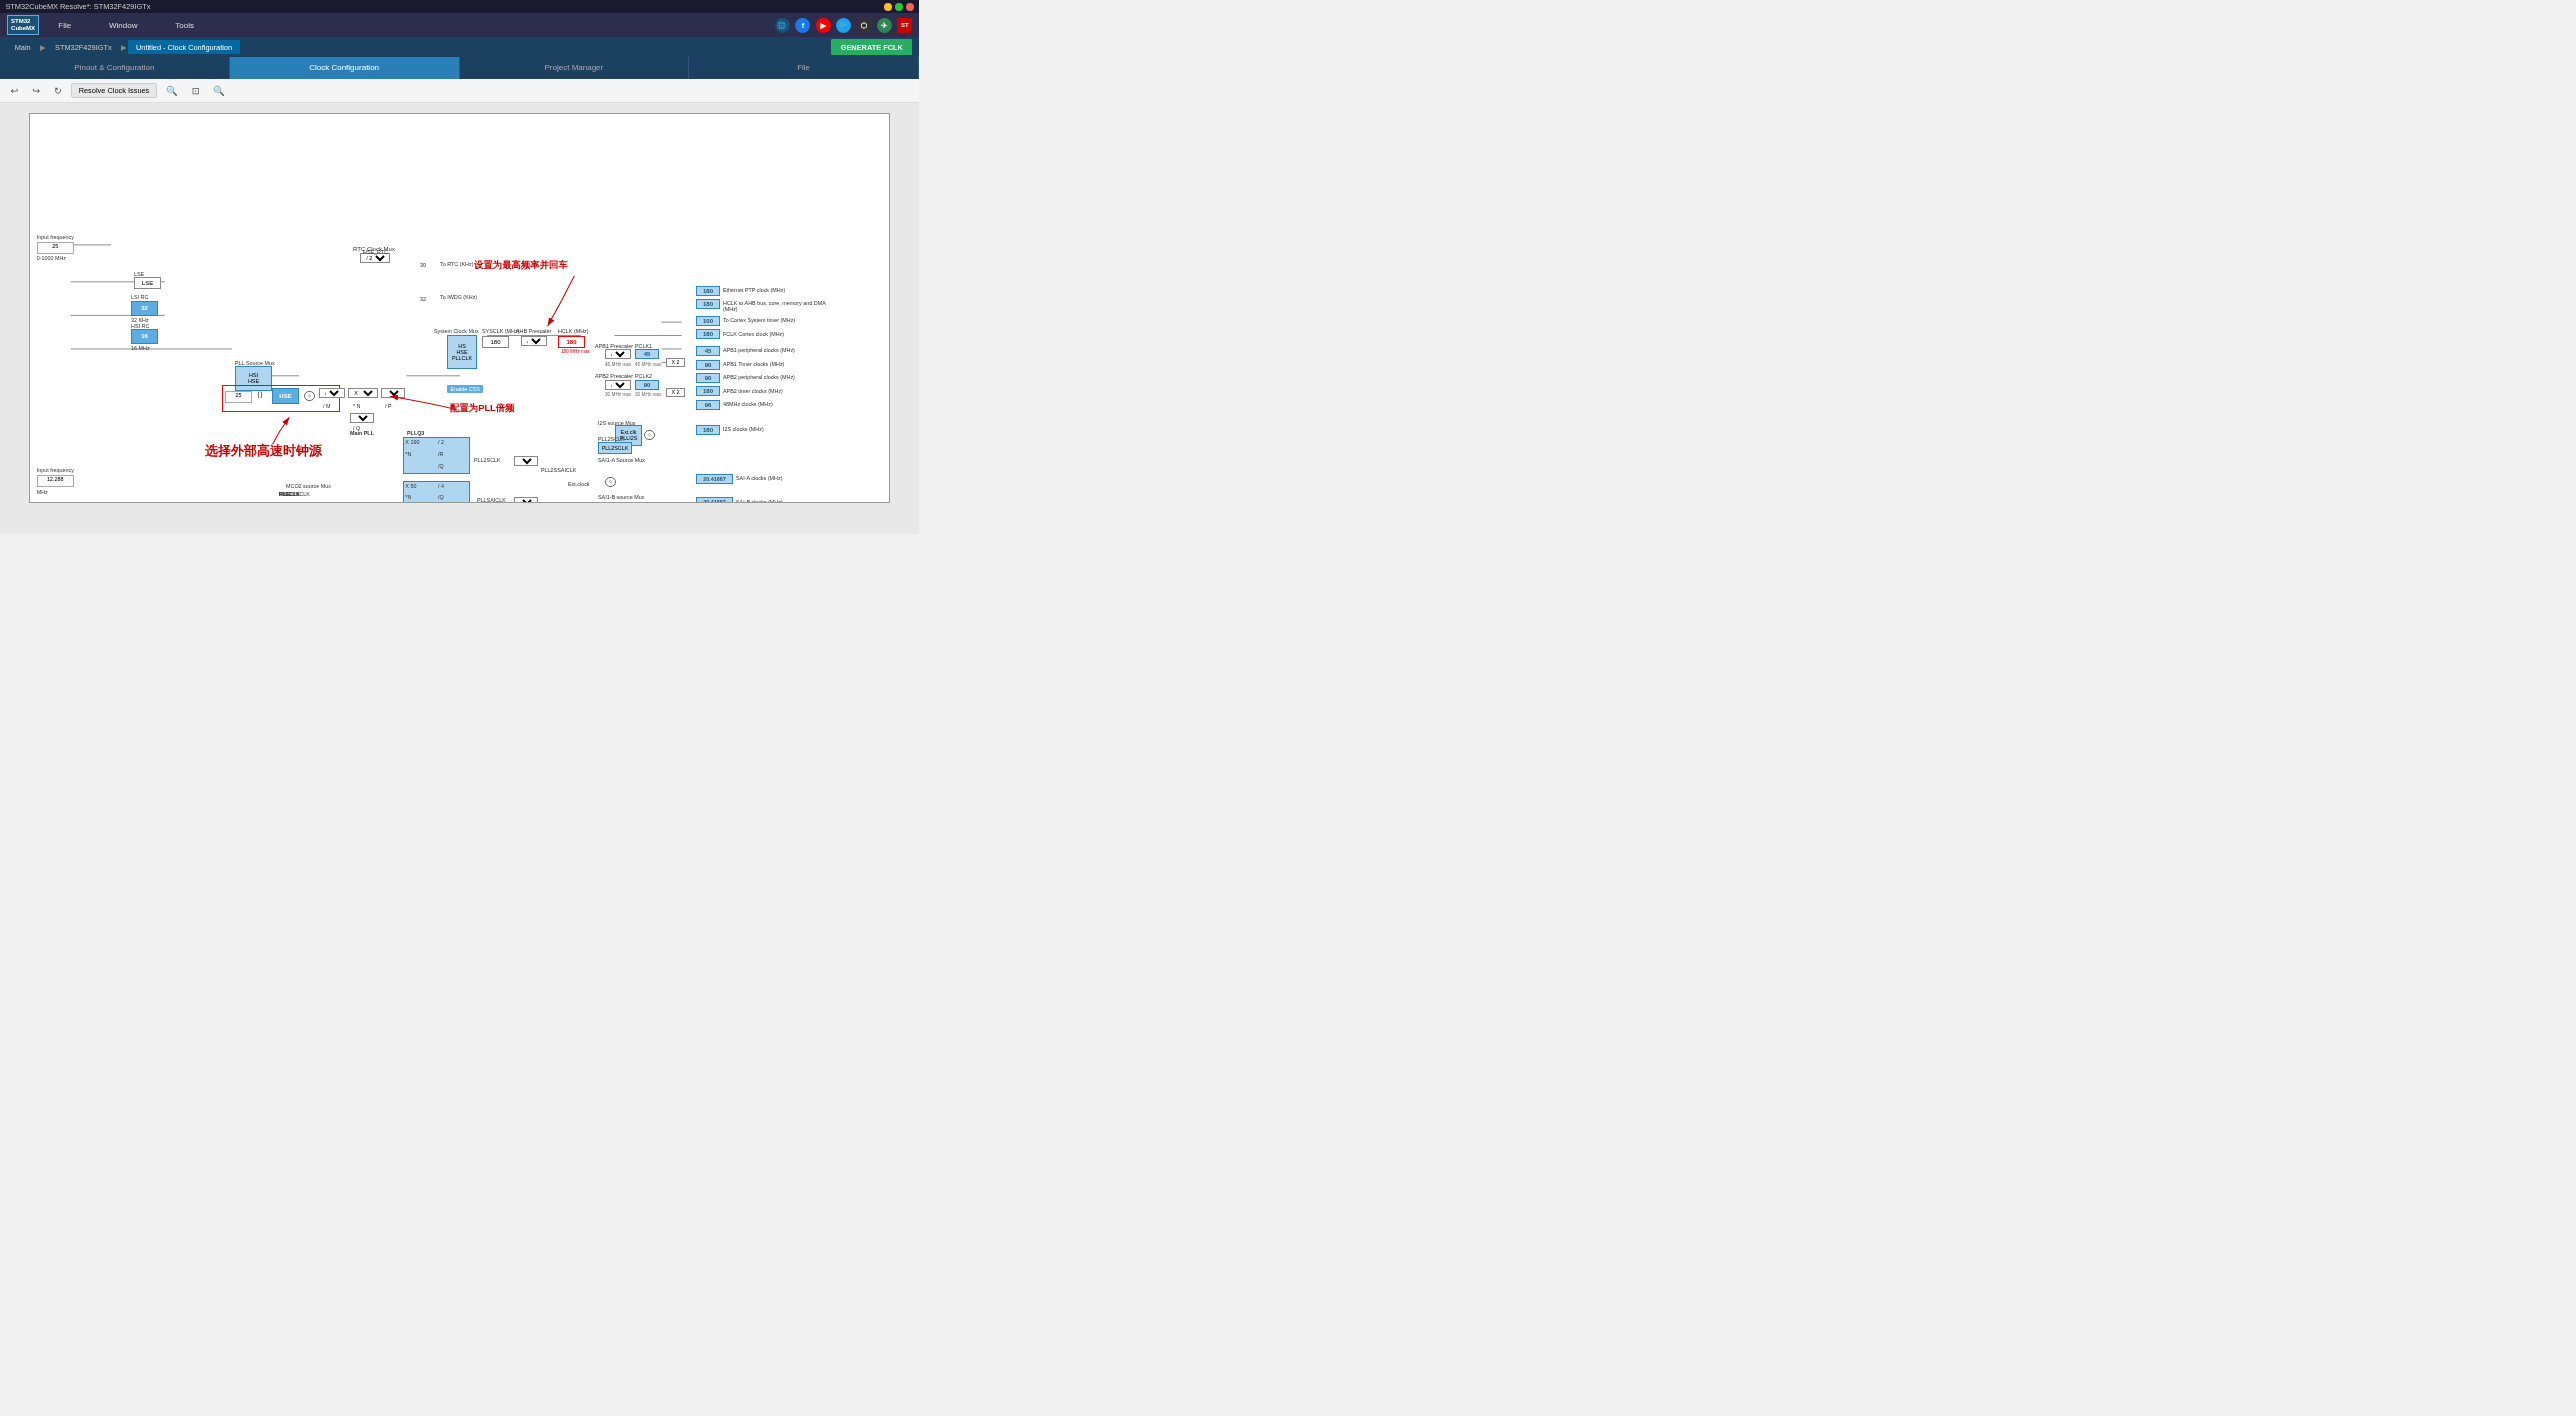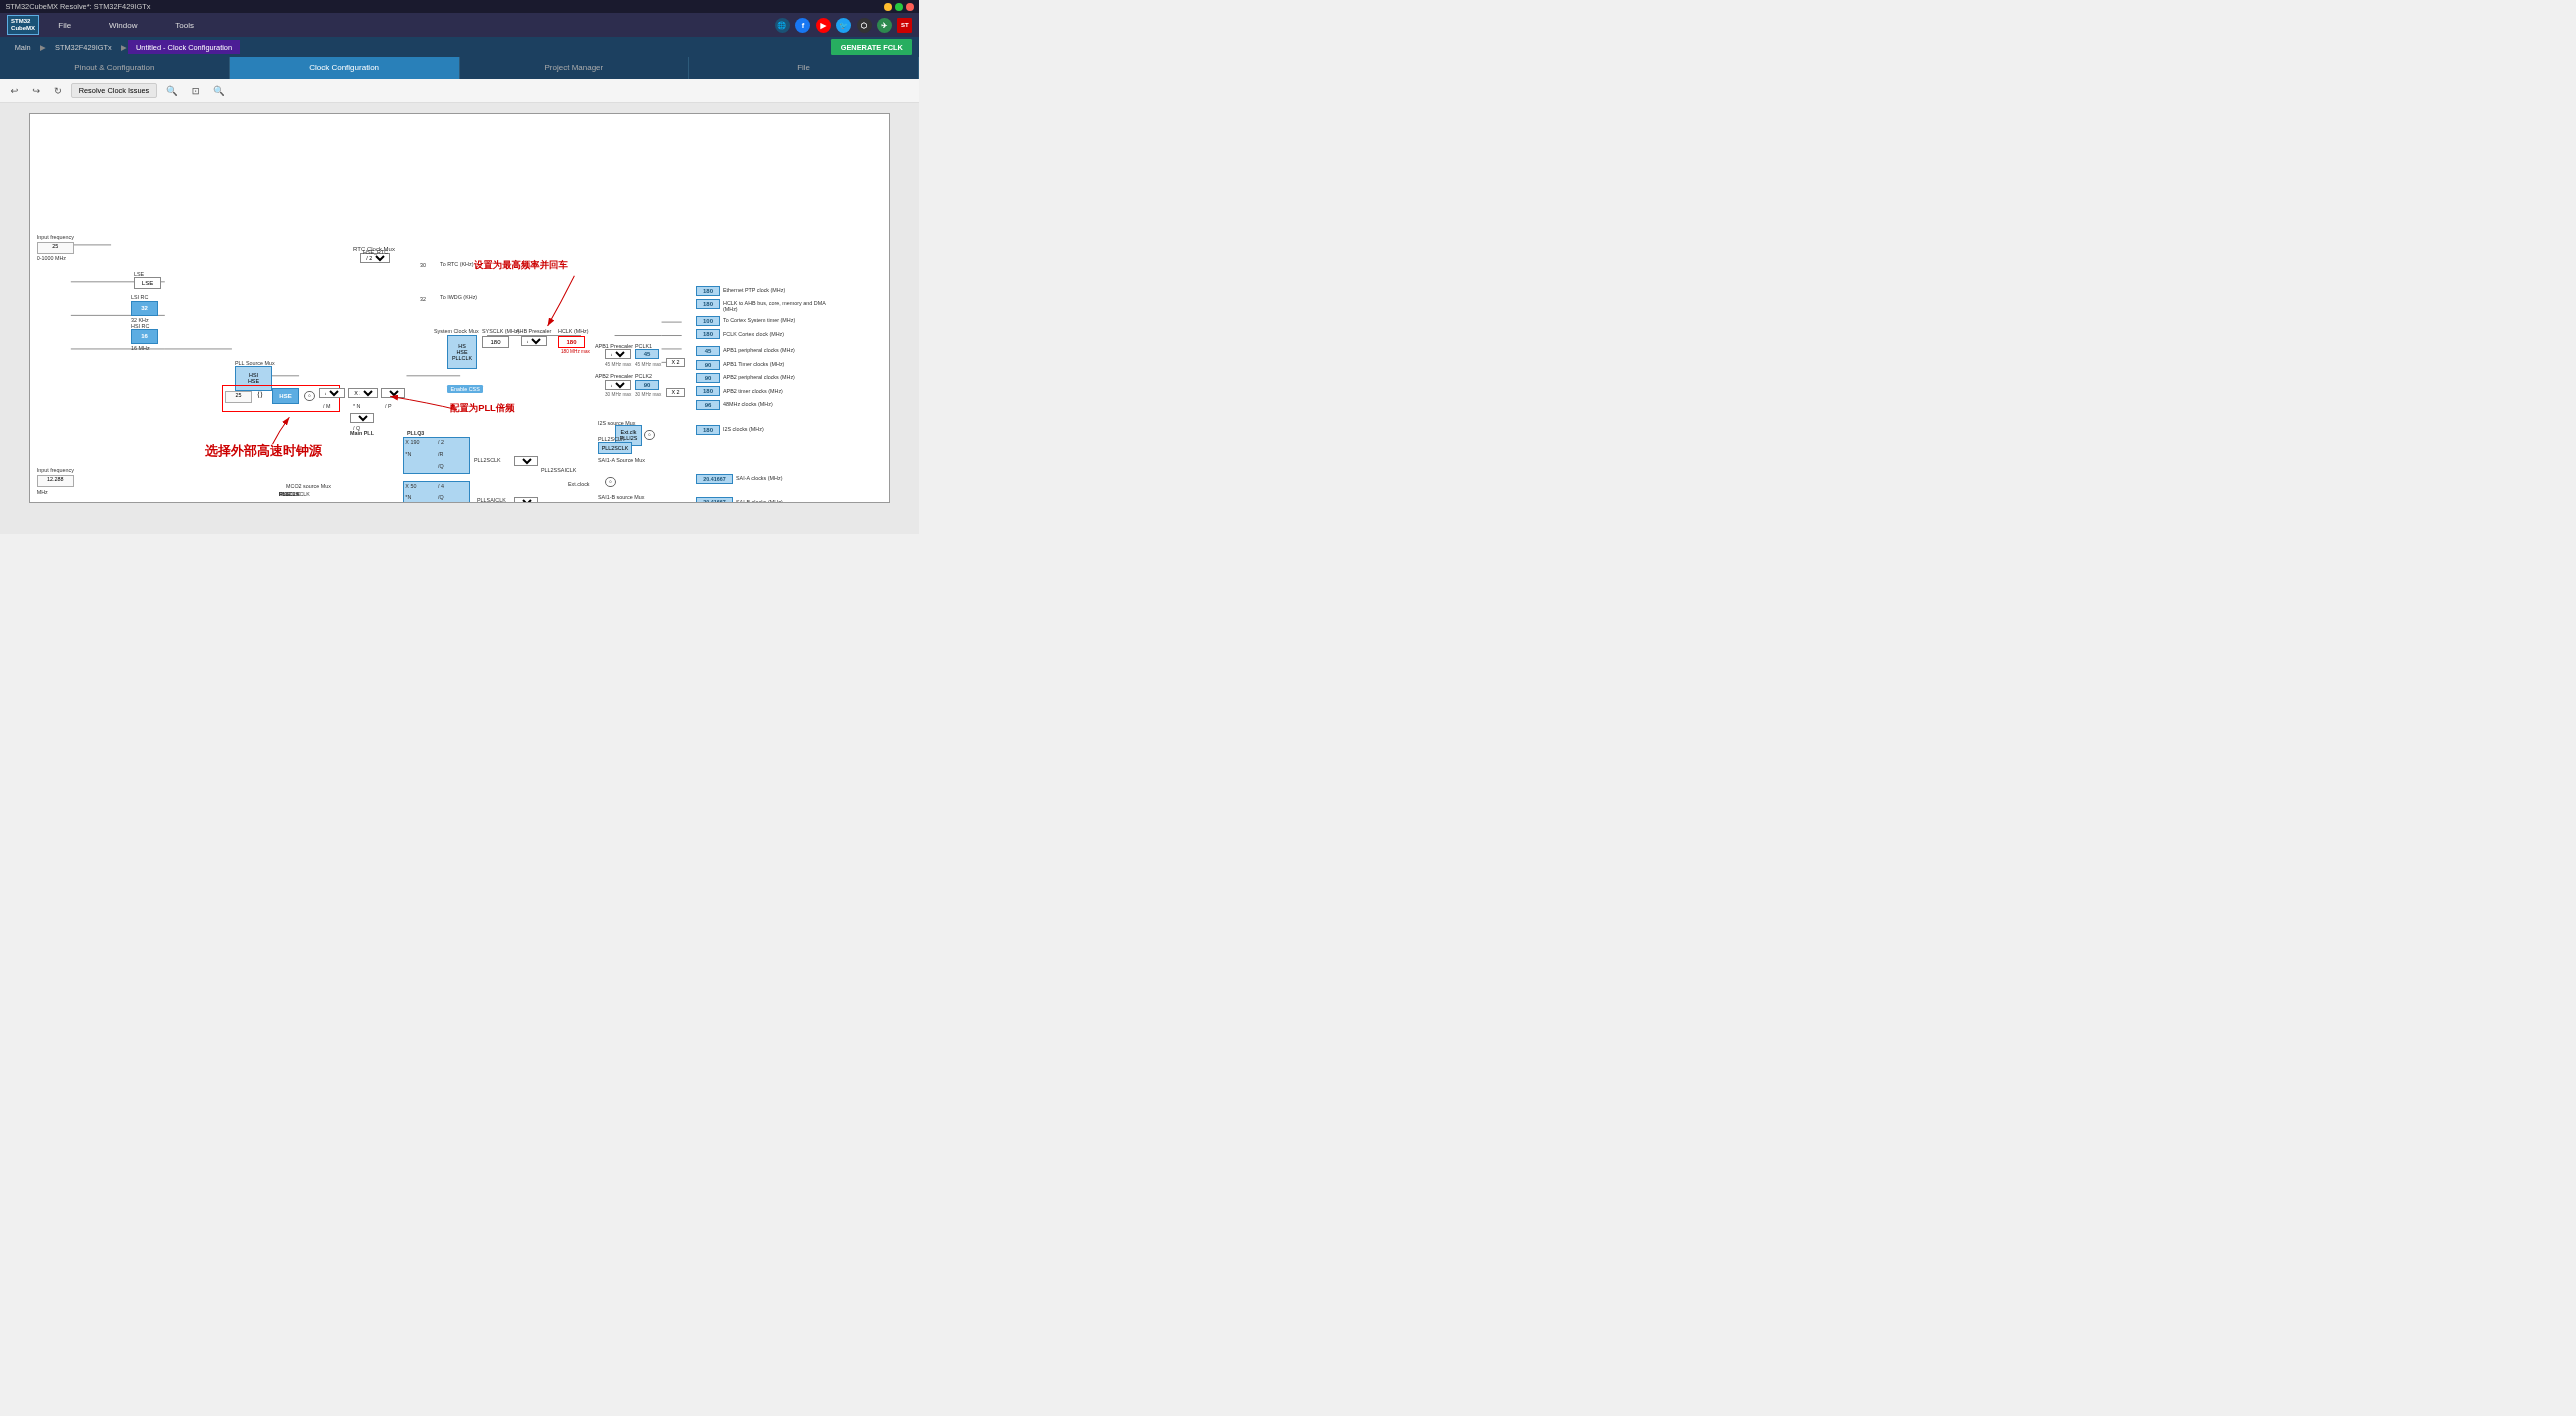--- a/index.html
+++ b/index.html
@@ -67,21 +67,21 @@
     .nav-item {
       color: #ccc;
       padding: 2.7px 8px;
       font-size: 7.4px;
       cursor: pointer;
       display: flex;
       align-items: center;
       gap: 2.7px;
     }
     .nav-item.active {
-      background: #4c1d95;
+      background: #0369a1;
       color: white;
     }
     .nav-arrow { color: #888; margin: 0 1.3px; }
     .generate-btn {
       margin-left: auto;
       background: #27ae60;
       color: white;
       border: none;
       padding: 3.4px 9.4px;
       font-size: 7.4px;

